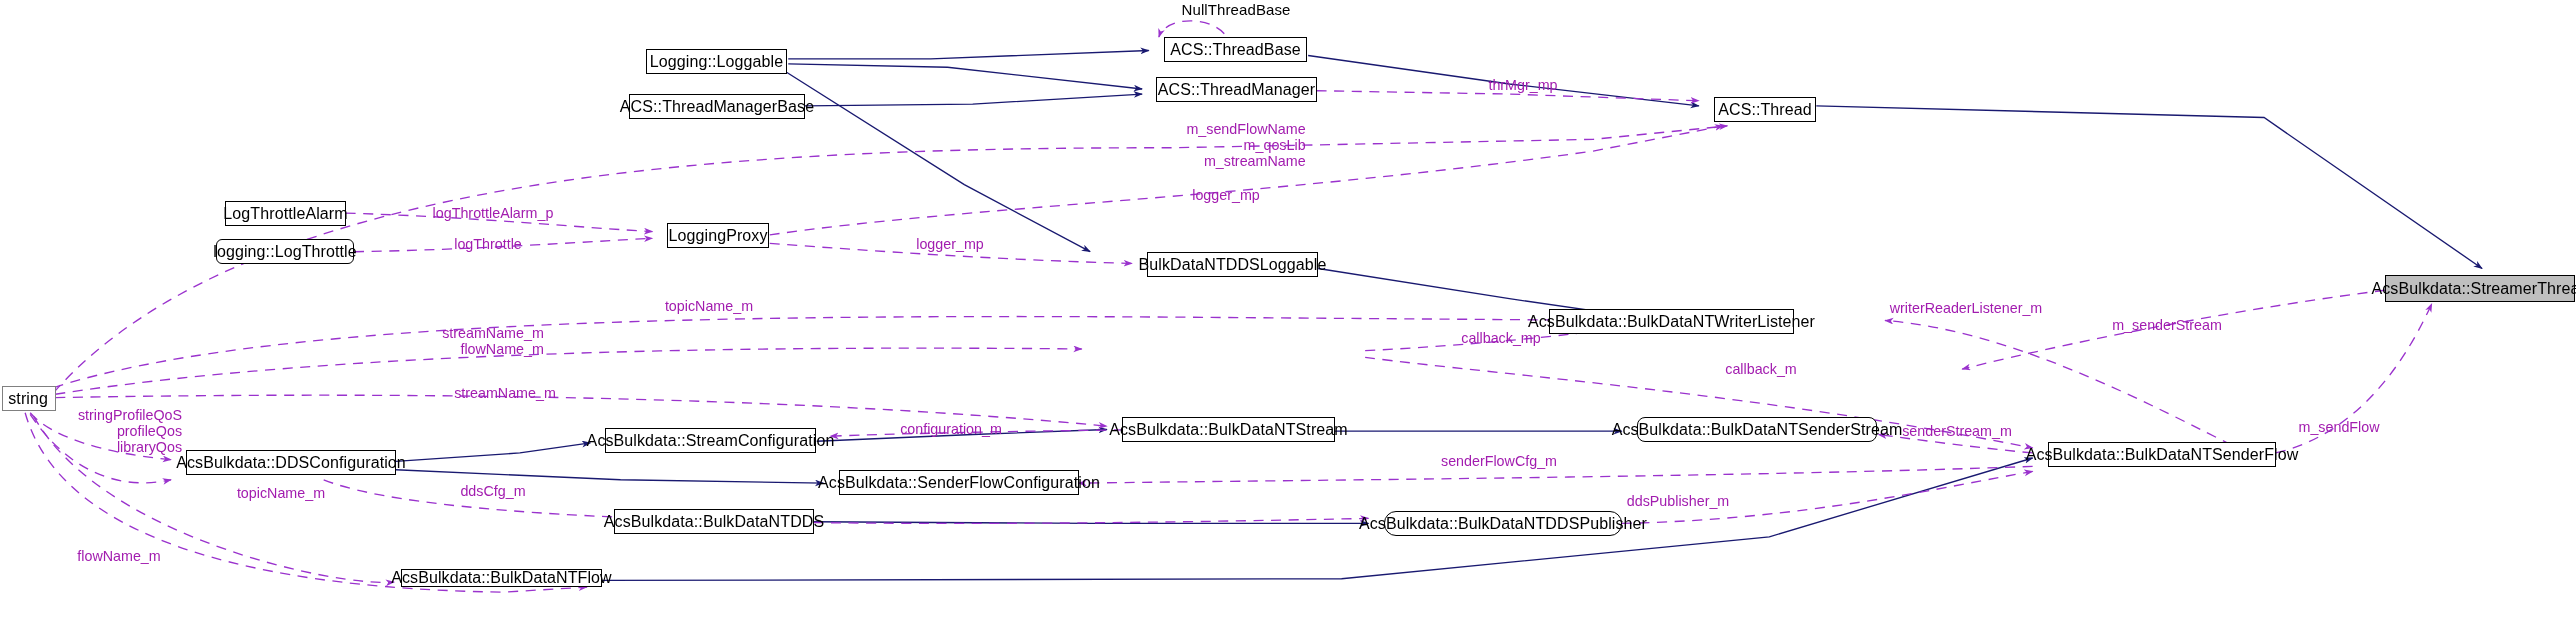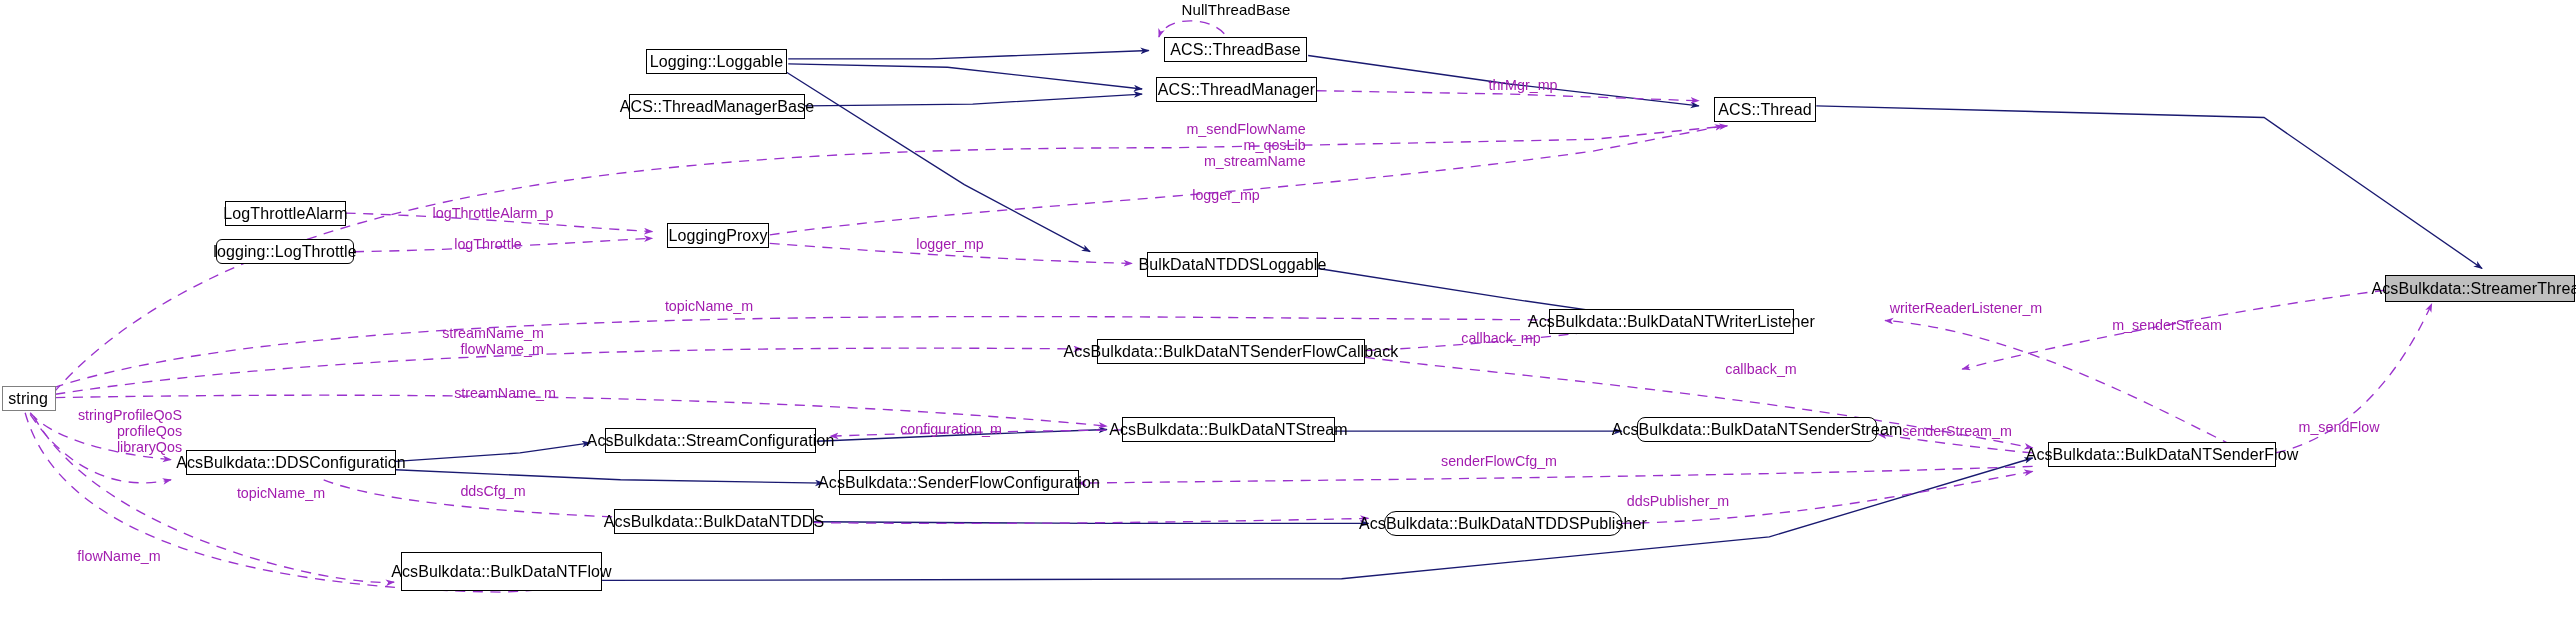--- a/index.html
+++ b/index.html
@@ -192,23 +192,20 @@
   </div>
 
   <div class="node" style="left:1147px; top:252px; width:171px; height:25px;">
     <span>BulkDataNTDDSLoggable</span>
   </div>
 
   <div class="node" style="left:1549px; top:309px; width:245px; height:25px;">
     <span>AcsBulkdata::BulkDataNTWriterListener</span>
   </div>
 
-  <div class="node" style="left:1097px; top:339px; width:268px; height:25px;">
-    <span>AcsBulkdata::BulkDataNTSenderFlowCallback</span>
-  </div>
 
   <div class="node soft" style="left:1.7px; top:386px; width:54px; height:25px;">
     <span>string</span>
   </div>
 
   <div class="node" style="left:186px; top:450px; width:210px; height:25px;">
     <span>AcsBulkdata::DDSConfiguration</span>
   </div>
 
   <div class="node" style="left:605px; top:428px; width:211px; height:25px;">
@@ -232,21 +229,21 @@
   </div>
 
   <div class="node" style="left:1384px; top:511px; width:238px; height:25px;border-radius:12px;">
     <span>AcsBulkdata::BulkDataNTDDSPublisher</span>
   </div>
 
   <div class="node" style="left:2048px; top:442px; width:228px; height:25px;">
     <span>AcsBulkdata::BulkDataNTSenderFlow</span>
   </div>
 
-  <div class="node" style="left:401px; top:552px; width:201px; height:39px;">
+  <div class="node" style="left:401px; top:569px; width:201px; height:18px;">
     <span>AcsBulkdata::BulkDataNTFlow</span>
   </div>
 
   <div class="node highlight" style="left:2385px; top:275px; width:190px; height:27px;">
     <span>AcsBulkdata::StreamerThread</span>
   </div>
 
   <div class="edge-label" style="left:1523px; top:77px;">thrMgr_mp</div>
 
   <div class="edge-label" style="left:1246px; top:121px;">m_sendFlowName

